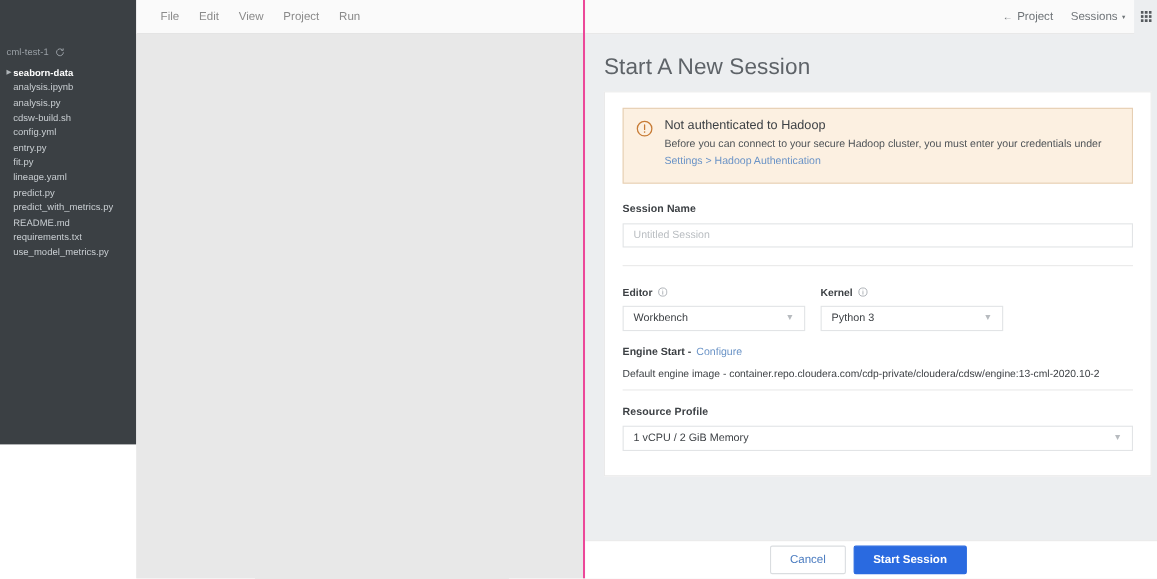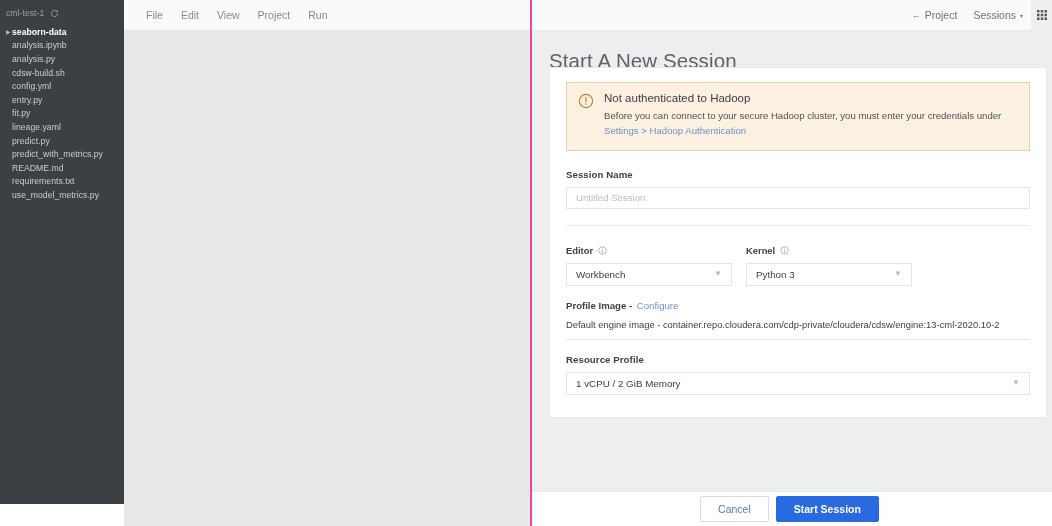--- a/index.html
+++ b/index.html
@@ -10,24 +10,24 @@
     overflow: hidden;
   }
   .app {
     position: relative;
     width: 1052px; height: 526px;
     display: flex;
   }
 
   
   .sidebar {
-    width: 124px; height: 504px;
+    width: 124px; height: 404px;
     background: #3b4044;
     flex: 0 0 124px;
-    padding-top: 6px;
+    padding-top: 40px;
     overflow: hidden;
   }
   .sb-project {
     display: flex;
     align-items: center;
     gap: 6px;
     padding: 0 0 0 6px;
     height: 14px;
     margin-bottom: 5px;
   }
@@ -144,21 +144,21 @@
     font-size: 20.5px;
     color: #5e6368;
     font-weight: normal;
     margin: 18px 0 0 17px;
     letter-spacing: 0.1px;
   }
 
   .card {
     position: absolute;
     left: 17px;
-    top: 36px;
+    top: 52px;
     right: 5px;
     background: #ffffff;
     padding: 14px 16px 22px 16px;
     border: 1px solid #eaeaea;
   }
 
   
   .alert {
     border: 1px solid #e6cfb3;
     background: #fcf0e1;
@@ -469,21 +469,21 @@
               </span>
               <div class="select">
                 <span>Python 3</span>
                 <span class="chev">▼</span>
               </div>
             </div>
           </div>
 
           <div style="margin-top:14px;">
             <div class="engine-image-head">
-              <span>Profile Image -</span>
+              <span>Engine Start -</span>
               <a href="#" class="cfg">Configure</a>
             </div>
             <div class="engine-image-val">Default engine image - container.repo.cloudera.com/cdp-private/cloudera/cdsw/engine:13-cml-2020.10-2</div>
           </div>
         </div>
 
         <div class="field-group" style="margin-top:14px;">
           <label class="flabel">Resource Profile</label>
           <div class="select full">
             <span>1 vCPU / 2 GiB Memory</span>

